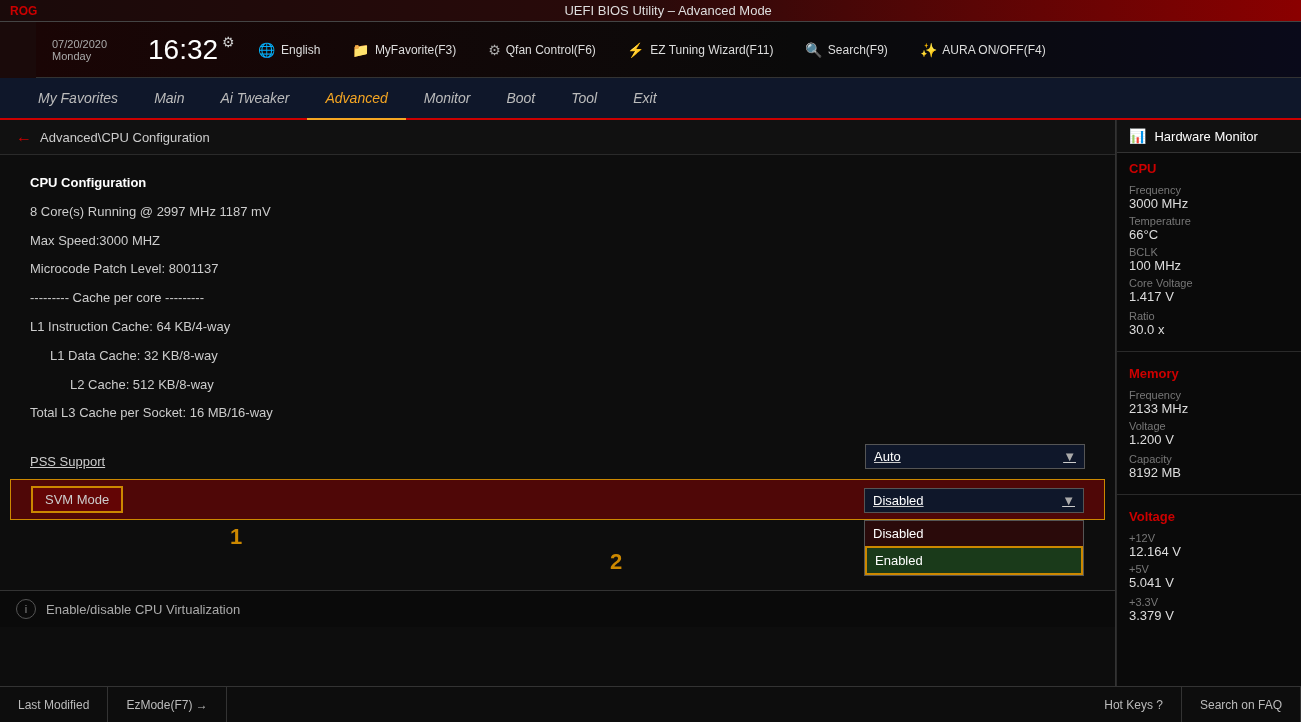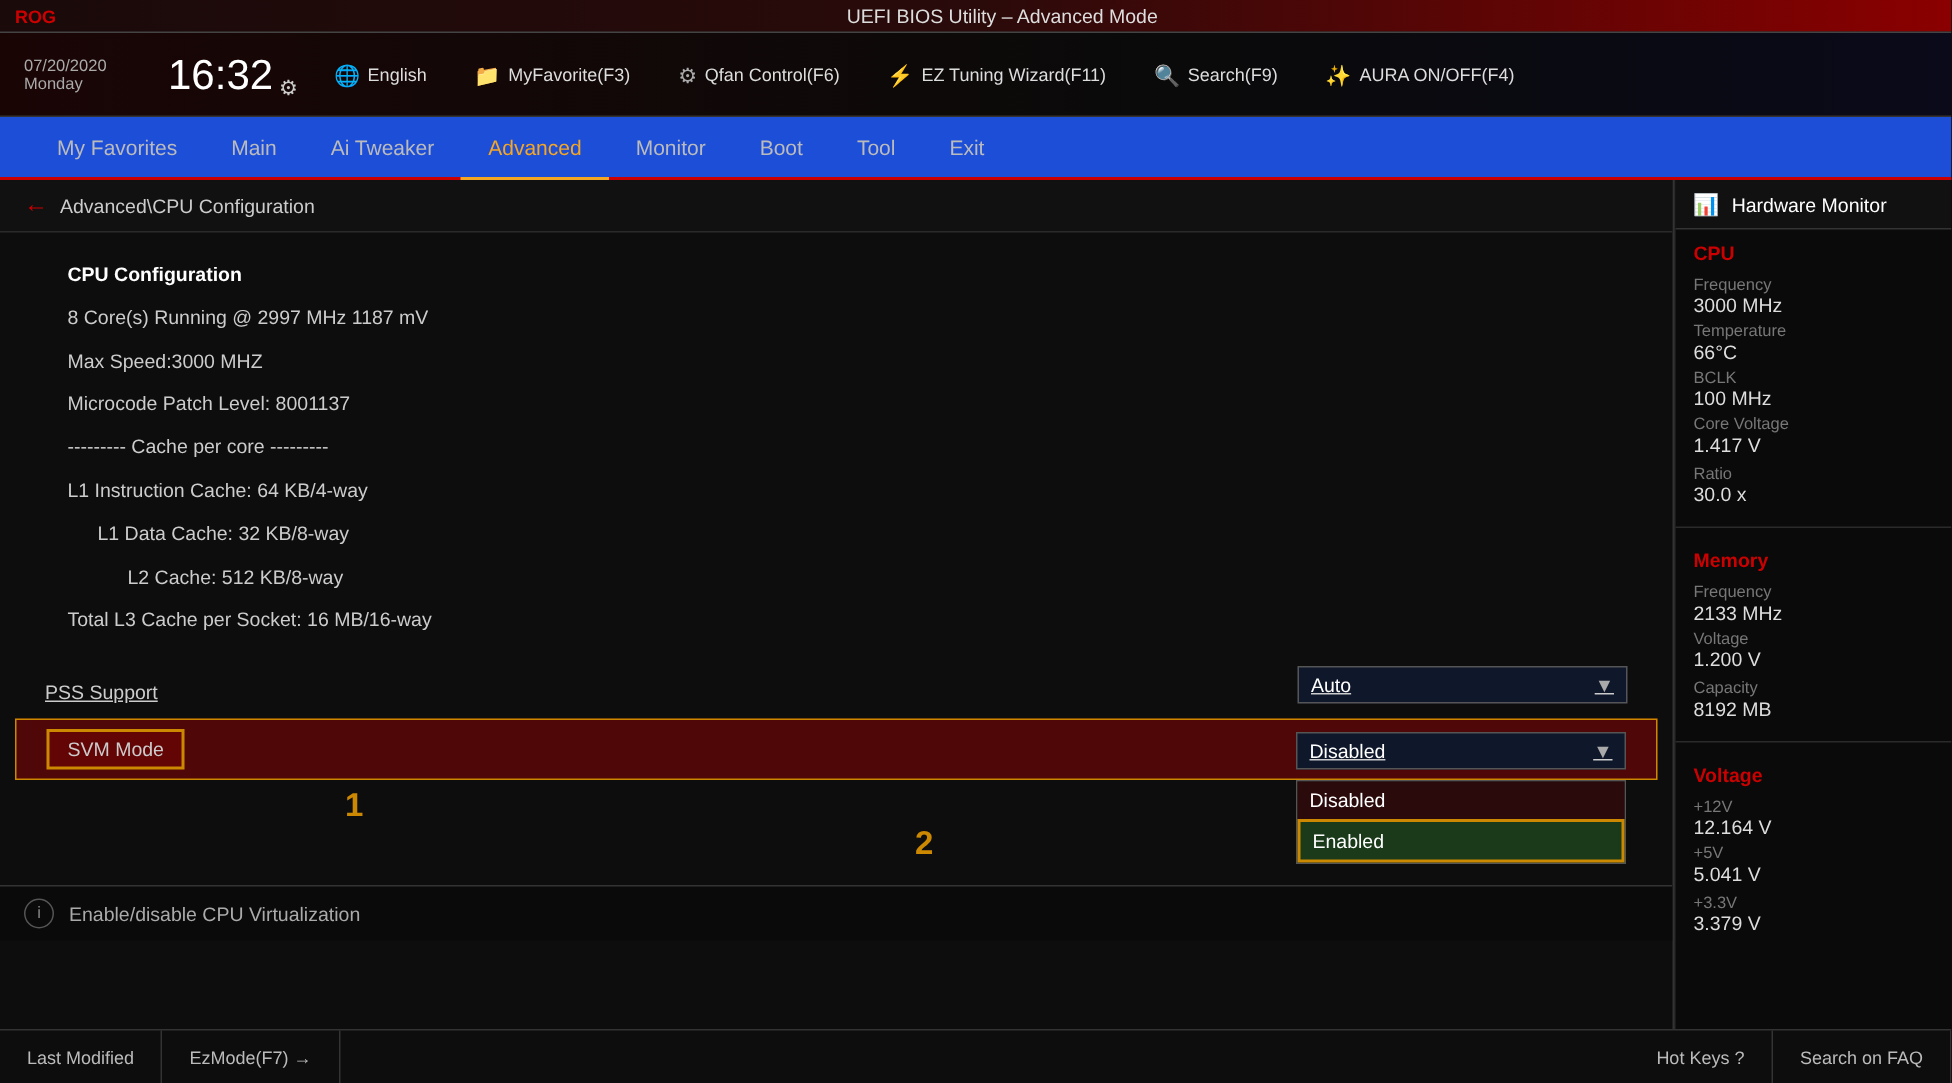--- a/index.html
+++ b/index.html
@@ -36,34 +36,35 @@
 
     
     .header-bar {
       background: linear-gradient(90deg, #1a0505 0%, #0a0a0a 60%, #0a0a1a 100%);
       height: 56px;
       display: flex;
       align-items: center;
       padding: 0 16px;
       gap: 16px;
       border-bottom: 1px solid #333;
+      margin-left: 36px;
     }
     .datetime {
       display: flex;
       flex-direction: column;
       font-size: 11px;
       color: #aaa;
       min-width: 80px;
     }
     .time-display {
       font-size: 28px;
       color: #fff;
       font-weight: 300;
       display: flex;
-      align-items: flex-end;
+      align-items: flex-start;
       gap: 4px;
     }
     .gear-icon-small {
       font-size: 14px;
       color: #ccc;
     }
     .header-btn {
       display: flex;
       align-items: center;
       gap: 5px;
@@ -74,26 +75,27 @@
       cursor: pointer;
       padding: 4px 8px;
     }
     .header-btn .btn-icon {
       font-size: 14px;
       color: #aaa;
     }
 
     
     .nav-bar {
-      background: #1d4ed8;
+      background: #0f172a;
       height: 42px;
       display: flex;
       align-items: stretch;
       padding: 0 20px;
       border-bottom: 2px solid #cc0000;
+      font-style: italic;
     }
     .nav-tab {
       display: flex;
       align-items: center;
       padding: 0 18px;
       font-size: 14px;
       color: #bbb;
       cursor: pointer;
       border-bottom: 2px solid transparent;
       margin-bottom: -2px;
@@ -130,21 +132,21 @@
     }
     .breadcrumb-back {
       color: #cc0000;
       margin-right: 8px;
       font-size: 16px;
       cursor: pointer;
     }
 
     
     .config-list {
-      padding: 10px 15px;
+      padding: 10px 0;
     }
     .config-item {
       padding: 4px 30px;
       font-size: 13px;
       color: #ccc;
       line-height: 1.6;
     }
     .config-item.header-item {
       color: #fff;
       font-weight: bold;

